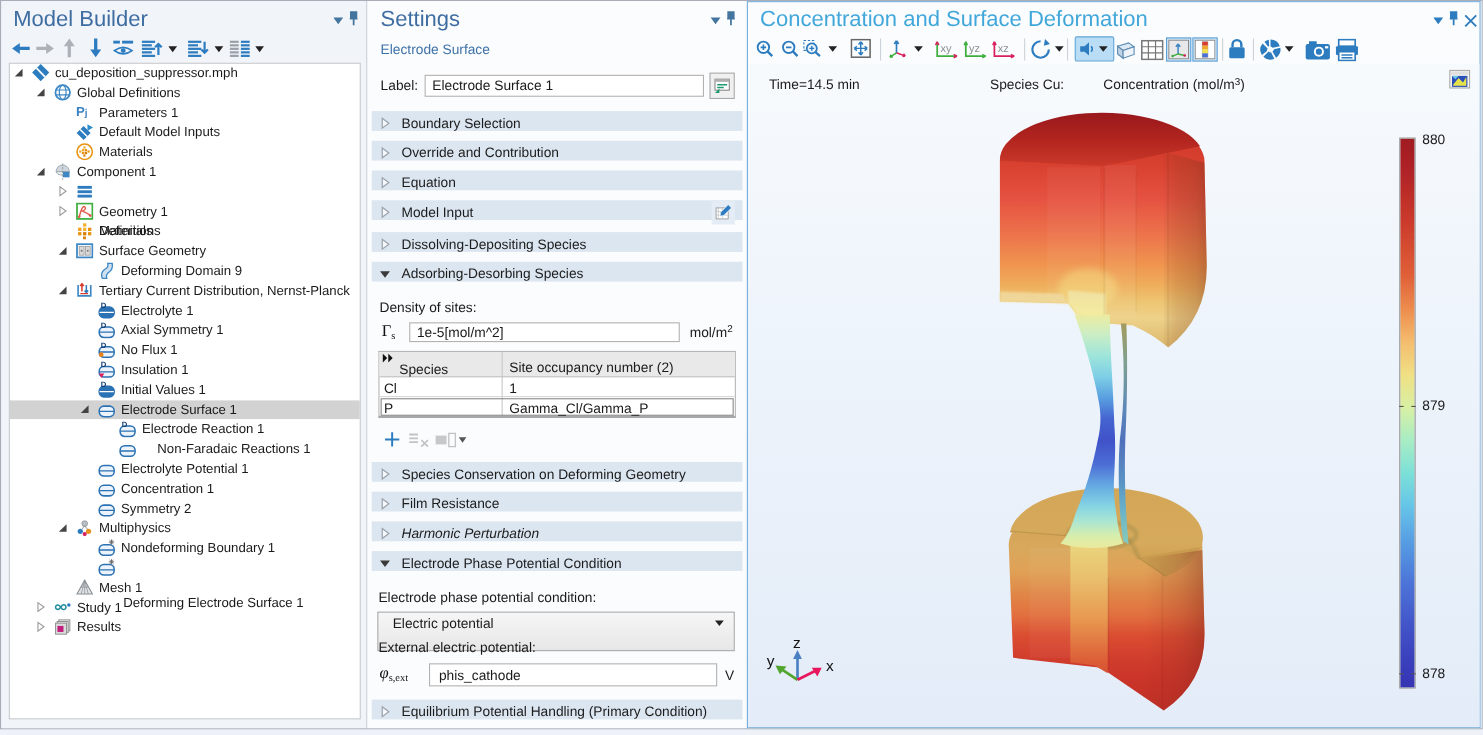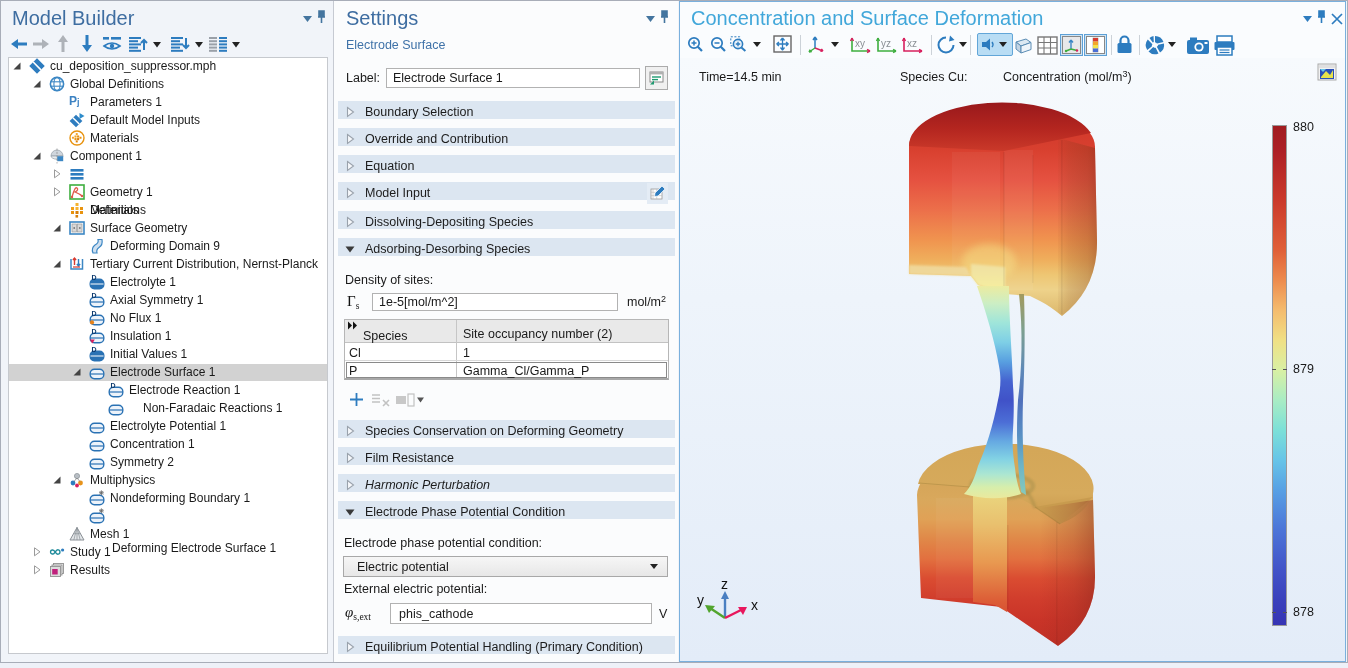--- a/index.html
+++ b/index.html
@@ -414,21 +414,21 @@
     <path d="M12,7 L18,13 M18,7 L12,13" stroke="#c2c2c2" stroke-width="1.6"></path>
   </svg>
 <svg style="position:absolute;left:395px;top:392px" width="20" height="16" viewBox="0 0 20 16">
     <rect x="1" y="4" width="10" height="8" fill="#c8c8c8"></rect>
     <rect x="13" y="2" width="6" height="12" fill="none" stroke="#c2c2c2" stroke-width="1.2"></rect>
   </svg>
 <svg style="position:absolute;left:417px;top:397px" width="8" height="6" viewBox="0 0 8 6">
     <path d="M0,0.5 L7,0.5 L3.5,5.5 Z" fill="#555"></path>
   </svg>
 <div class="abs t125" style="left:344px;top:536px;">Electrode phase potential condition:</div>
-<div class="abs" style="left:343px;top:556px;width:325px;height:21px;background:linear-gradient(#f6f6f6,#e7e7e7);border:1px solid #a8a8a8;font-size:12.5px;color:#1a1a1a;padding:3px 0 0 13px;">Electric potential</div>
+<div class="abs" style="left:343px;top:556px;width:325px;height:36px;background:linear-gradient(#f6f6f6,#e7e7e7);border:1px solid #a8a8a8;font-size:12.5px;color:#1a1a1a;padding:3px 0 0 13px;">Electric potential</div>
 <svg style="position:absolute;left:650px;top:563px" width="9" height="7" viewBox="0 0 9 7">
     <path d="M0,1 L8,1 L4,6 Z" fill="#222"></path>
   </svg>
 <div class="abs t125" style="left:344px;top:582px;">External electric potential:</div>
 <div class="abs" style="left:345px;top:604px;font-family:'Liberation Serif',serif;font-style:italic;font-size:15px;color:#111;">φ<span style="font-style:normal;font-size:9.5px;vertical-align:-3px">s,ext</span></div>
 <div class="abs" style="left:390px;top:603px;width:262px;height:21px;background:#fff;border:1px solid #b2b2b2;font-size:12.5px;color:#1a1a1a;padding:3px 0 0 8px;">phis_cathode</div>
 <div class="abs t125" style="left:659px;top:607px;">V</div>
 <div class="abs" style="left:679px;top:1px;width:667px;height:661px;background:#fafcfe;border:1px solid #7ab0dd;"></div>
 <div class="abs" style="left:691px;top:7px;font-size:20px;color:#41a7da;">Concentration and Surface Deformation</div>
 <svg style="position:absolute;left:1303px;top:15px" width="10" height="8" viewBox="0 0 10 8">

